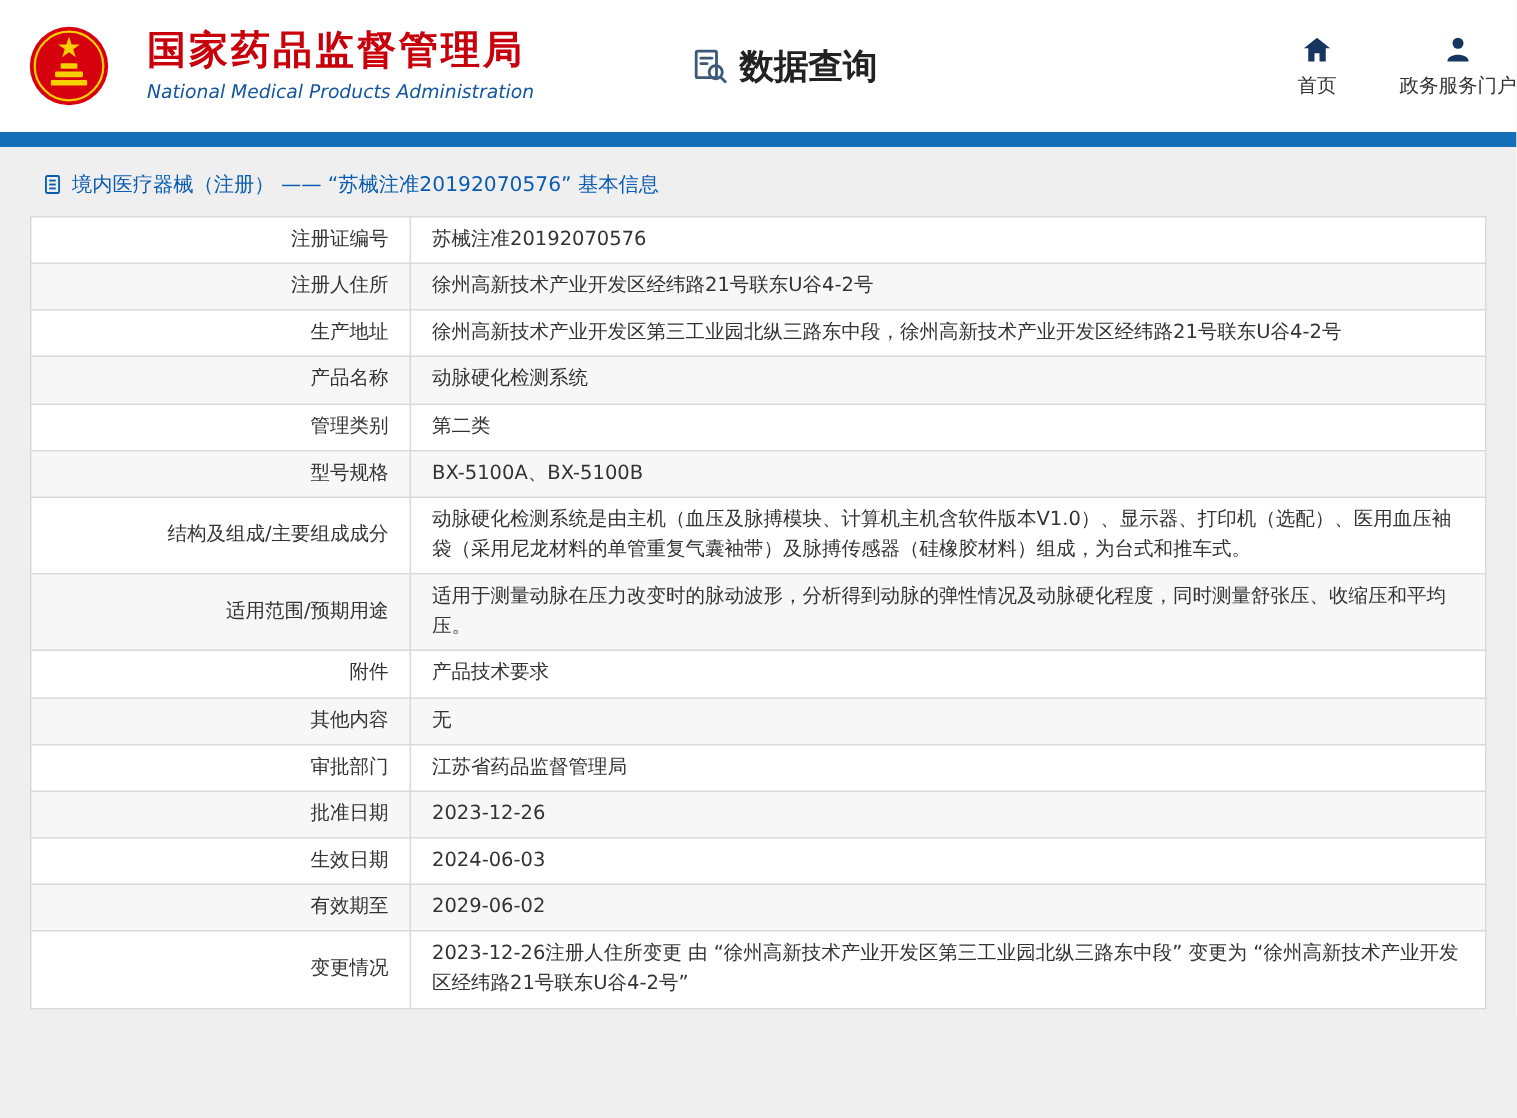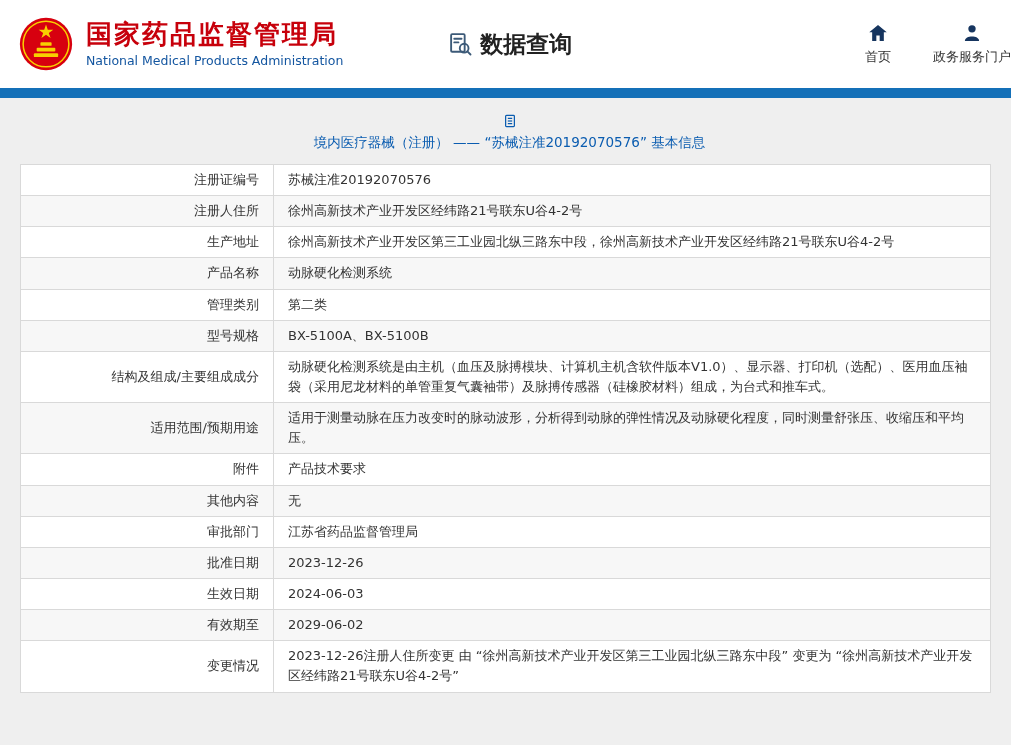--- a/index.html
+++ b/index.html
@@ -11,32 +11,33 @@
   }
 
   
   .header {
     height: 88px;
     background: #ffffff;
     display: flex;
     align-items: center;
   }
   .emblem { width: 56px; height: 56px; margin-left: 18px; flex: 0 0 auto; }
-  .brand-text { margin-left: 12px; }
+  .brand-text { margin-left: 24px; }
   .brand-title {
     color: #c7000b;
     font-size: 26px;
     font-weight: bold;
     letter-spacing: 2px;
     line-height: 1.15;
   }
   .brand-sub {
     color: #1456a0;
     font-size: 12.5px;
     margin-top: 3px;
+    font-style: italic;
   }
   .section-entry {
     display: flex;
     align-items: center;
     margin-left: 105px;
     gap: 7px;
     font-size: 23px;
     font-weight: 600;
     color: #222;
     cursor: pointer;
@@ -61,21 +62,20 @@
 
   
   .content { padding: 14px 20px 0 20px; }
   .breadcrumb {
     display: flex;
     align-items: center;
     gap: 6px;
     color: #0a5cb0;
     font-size: 13.5px;
     margin: 2px 0 12px 8px;
-    flex-direction: column;
   }
 
   table.info-table {
     width: 100%;
     border-collapse: collapse;
     background: #ffffff;
     border: 1px solid #cfcfcf;
   }
   .info-table th, .info-table td {
     border: 1px solid #d9d9d9;

